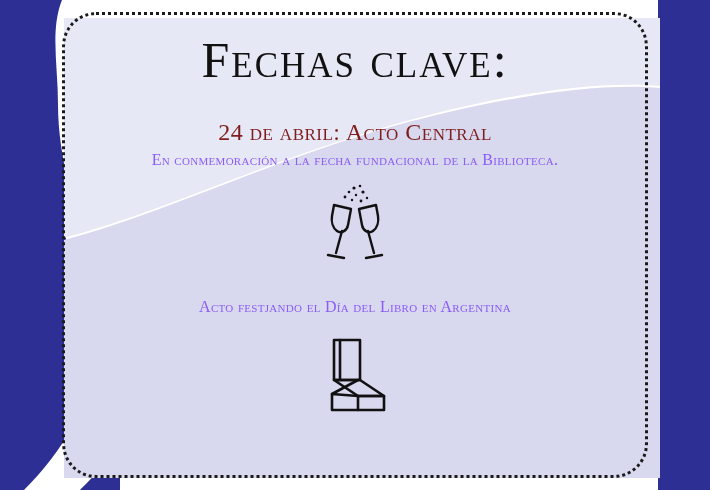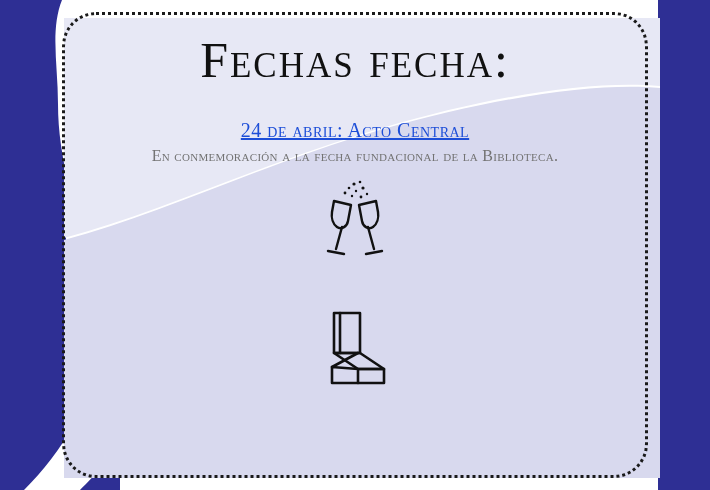--- a/index.html
+++ b/index.html
@@ -80,32 +80,31 @@
     margin-top: 0;
   }
   .event-1 {
     padding-top: 32px;
   }
   .event-2 {
     padding-top: 30px;
   }
   .event-title {
     margin: 0;
-    font-size: 20px;
+    font-size: 24px;
     font-weight: 400;
-    color: #1d4ed8;
+    color: #7f1d1d;
     font-variant: small-caps;
     letter-spacing: 0.5px;
-    text-decoration: underline;
   }
   .event-sub {
     margin: 5px 0 0 0;
     font-size: 16px;
     font-weight: 400;
-    color: #737373;
+    color: #8b5cf6;
     font-variant: small-caps;
     letter-spacing: 0.3px;
   }
   .icon-wrap {
     margin-top: 14px;
     display: flex;
     justify-content: center;
     align-items: center;
   }
   .icon-wrap-2 {
@@ -136,21 +135,21 @@
 
     <path d="M648,0 L710,0 L710,120 C692,96 668,44 648,0 Z" fill="#ffffff" opacity="0"></path>
 
     <path d="M648,12 L658,12 L658,478 L648,478 Z" fill="#ffffff" opacity="0"></path>
   </svg>
 
   <div class="frame"></div>
 
   <div class="content">
 
-    <h1 class="title">Fechas fecha:</h1>
+    <h1 class="title">Fechas clave:</h1>
 
     <div class="event event-1">
       <p class="event-title">24 de abril: Acto Central</p>
       <p class="event-sub">En conmemoración a la fecha fundacional de la Biblioteca.</p>
       <div class="icon-wrap">
         <svg width="90" height="80" viewBox="0 0 90 80" aria-hidden="true">
           <g fill="#111111">
 
             <circle cx="44" cy="5" r="1.6"></circle>
             <circle cx="50" cy="3" r="1.3"></circle>
@@ -170,20 +169,21 @@
 
             <path d="M66,22 L49,26 L52,42 C53,48 59,51 63,48 C67,45 69,39 68,33 Z"></path>
             <path d="M58,48 L64,70"></path>
             <path d="M56,75 L72,72"></path>
           </g>
         </svg>
       </div>
     </div>
 
     <div class="event event-2">
+      <p class="event-sub">Acto festjando el Día del Libro en Argentina</p>
       <div class="icon-wrap icon-wrap-2">
         <svg width="86" height="86" viewBox="0 0 86 86" aria-hidden="true">
           <g fill="none" stroke="#111111" stroke-width="2.6" stroke-linejoin="round" stroke-linecap="round">
 
             <path d="M22,8 L48,8 L48,48 L22,48 Z"></path>
             <path d="M28,8 L28,48"></path>
 
             <path d="M22,48 L48,48 L72,64 L46,64 Z"></path>
             <path d="M46,64 L46,78 L20,78 L20,62 L46,64"></path>
             <path d="M46,64 L72,64 L72,78 L46,78"></path>

